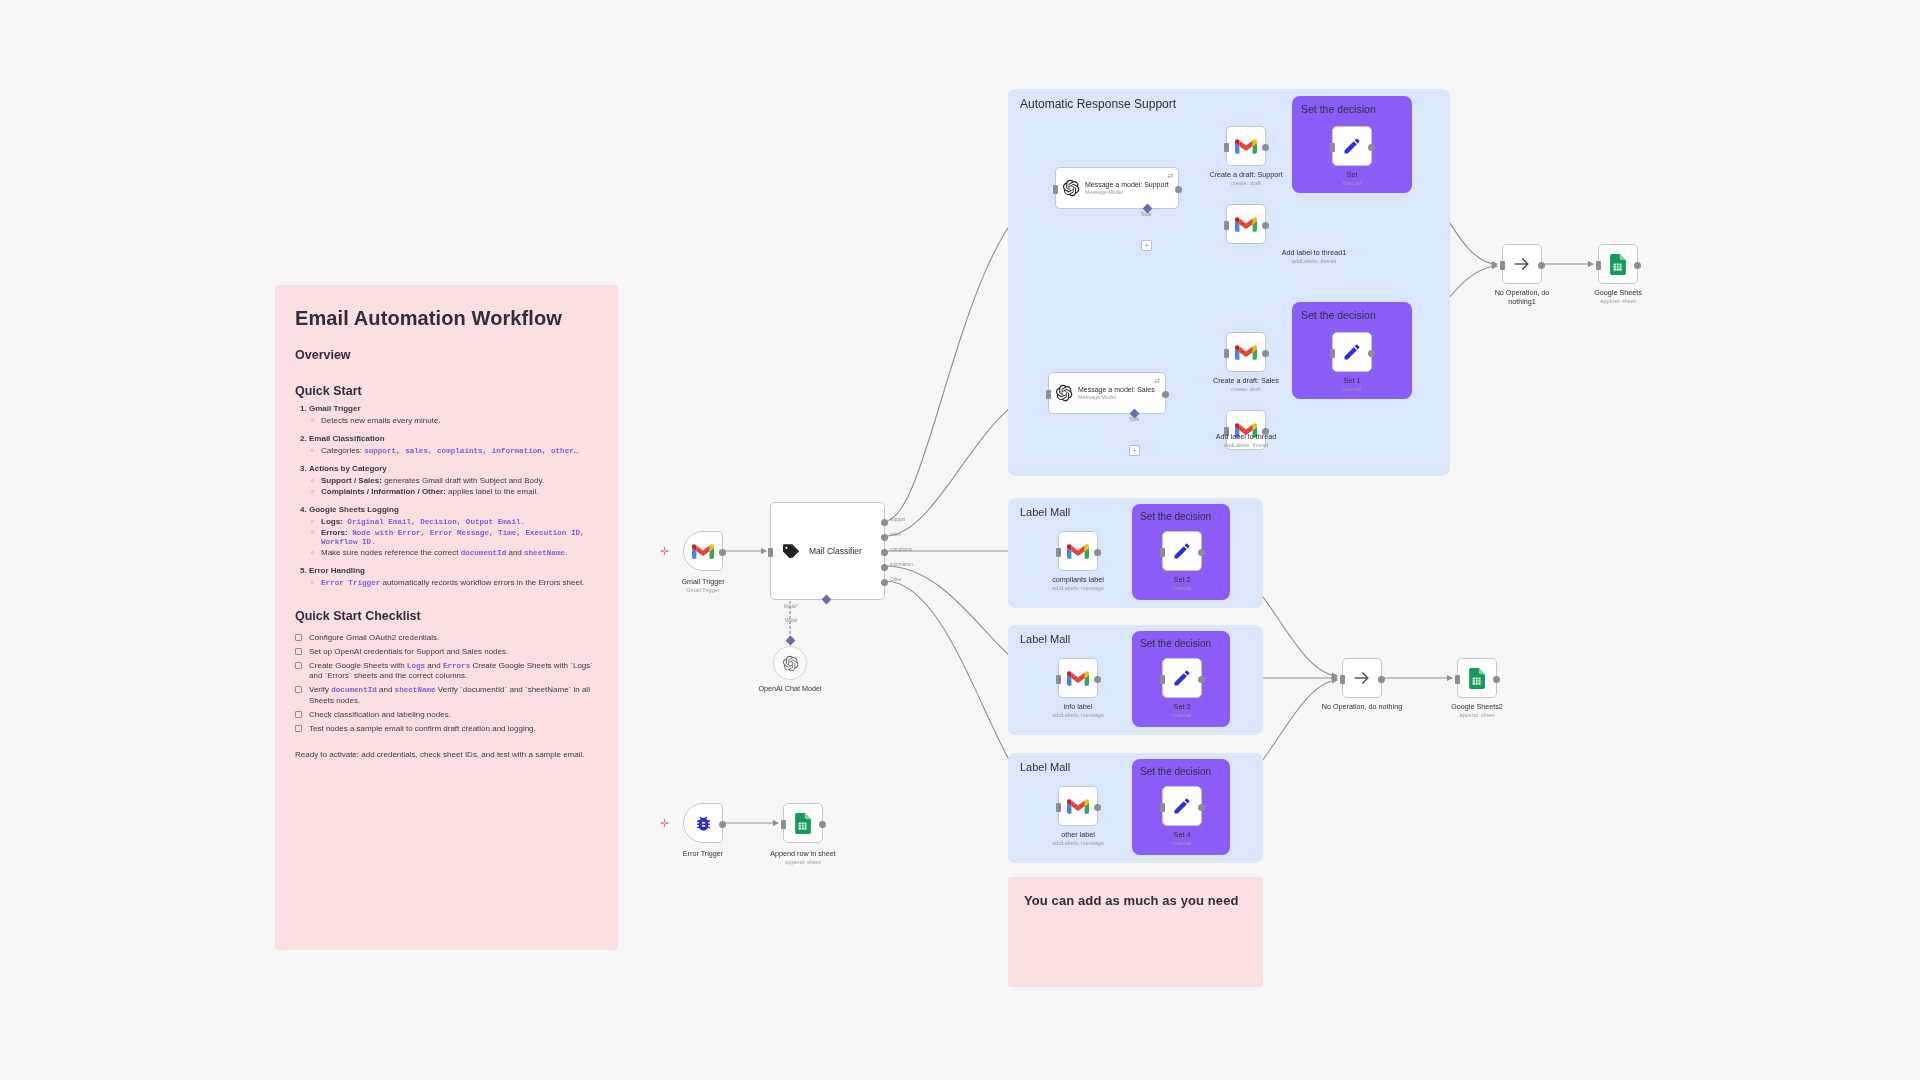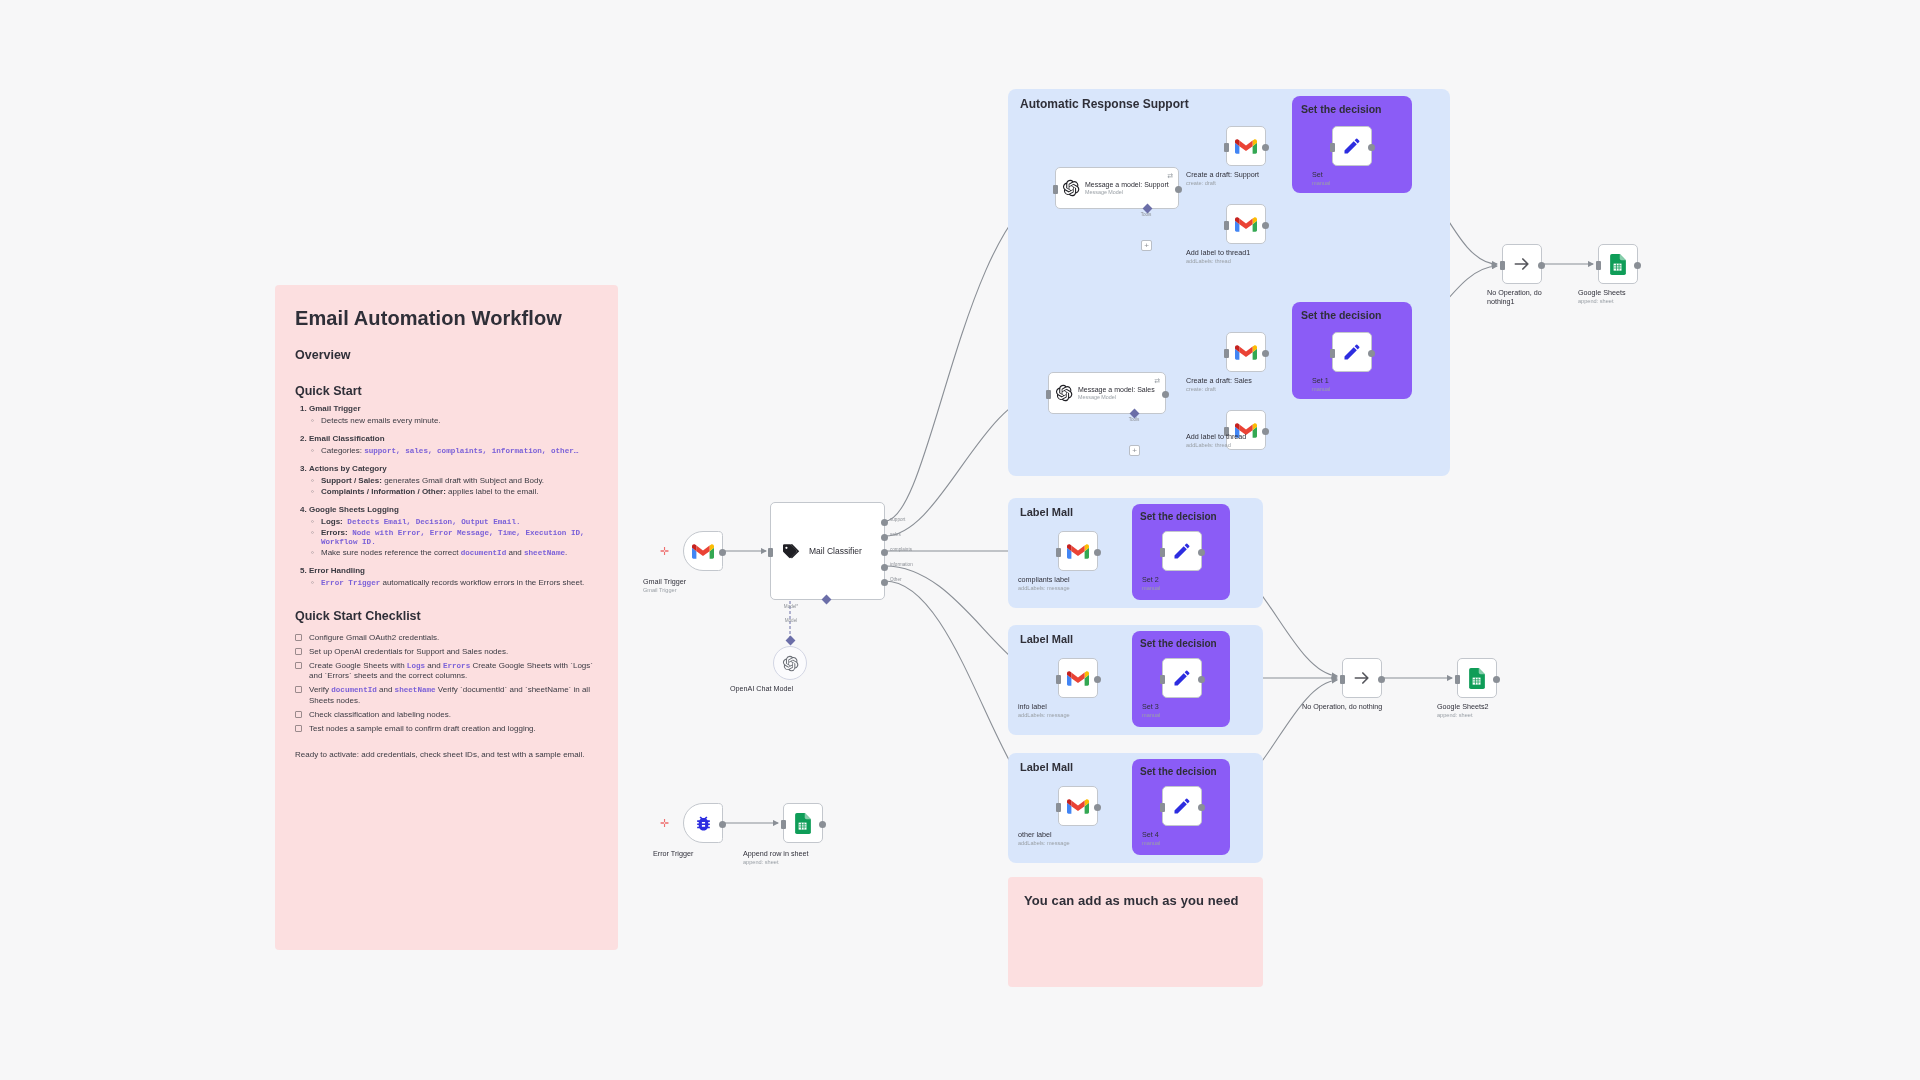--- a/index.html
+++ b/index.html
@@ -50,21 +50,21 @@
   .sticky-small h1 { font-size: 13px; margin: 2px 0 0 0; font-weight: 700; }
 
   
   .group {
     position: absolute; border-radius: 8px;
   }
   .group.blue { background: #d9e6fb; }
   .group.green { background: #8b5cf6; }
   .group-title {
     position: absolute; top: 8px; left: 12px;
-    font-size: 12px; font-weight: 700; color: #2f2f38;
+    font-size: 12px; font-weight: 400; color: #2f2f38;
     white-space: nowrap;
   }
 
   
   .node {
     position: absolute;
     background: #ffffff;
     border: 1px solid #c3c7cd;
     border-radius: 5px;
     display: flex; align-items: center; justify-content: center;
@@ -72,21 +72,21 @@
   .node.square { width: 40px; height: 40px; }
   .node.trigger {
     width: 40px; height: 40px;
     border-radius: 22px 5px 5px 22px;
   }
   .node.wide {
     width: 88px; height: 38px; justify-content: flex-start; padding: 0 6px; gap: 5px;
   }
   .node.big { width: 92px; height: 78px; }
   .node-caption {
-    position: absolute; text-align: left; font-size: 7.2px; color: #30303a;
+    position: absolute; text-align: center; font-size: 7.2px; color: #30303a;
     line-height: 1.25; white-space: nowrap;
   }
   .node-sub { font-size: 5.6px; color: #9aa0a6; margin-top: 1px; white-space: nowrap; }
   .node-title-in { font-size: 7px; color: #2c2c34; line-height: 1.25; }
   .node-sub-in { font-size: 5.4px; color: #9aa0a6; }
 
   .port {
     position: absolute; width: 7px; height: 7px; border-radius: 50%;
     background: #8a8f96; border: 0;
   }
@@ -206,21 +206,21 @@
       <li>
         <span>Actions by Category</span>
         <ul>
           <li><span class="bold">Support / Sales:</span><span> generates Gmail draft with Subject and Body.</span></li>
           <li><span class="bold">Complaints / Information / Other:</span><span> applies label to the email.</span></li>
         </ul>
       </li>
       <li>
         <span>Google Sheets Logging</span>
         <ul>
-          <li><span class="bold">Logs:</span><code> Detects Email, Decision, Output Email.</code></li>
+          <li><span class="bold">Logs:</span><code> Original Email, Decision, Output Email.</code></li>
           <li><span class="bold">Errors:</span><code> Node with Error, Error Message, Time, Execution ID, Workflow ID.</code></li>
           <li><span>Make sure nodes reference the correct </span><code>documentId</code><span> and </span><code>sheetName</code><span>.</span></li>
         </ul>
       </li>
       <li>
         <span>Error Handling</span>
         <ul>
             <li><code>Error Trigger</code><span> automatically records workflow errors in the Errors sheet.</span></li>
           </ul>
       </li>
@@ -359,21 +359,21 @@
     <svg width="22" height="17" viewBox="0 0 24 18">
       <path d="M1.6 17h3.2V8.6L0 5v10.4C0 16.3.7 17 1.6 17z" fill="#4285f4"></path>
       <path d="M19.2 17h3.2c.9 0 1.6-.7 1.6-1.6V5l-4.8 3.6V17z" fill="#34a853"></path>
       <path d="M19.2 2.4V8.6L24 5V3.2c0-1.8-2-2.8-3.4-1.7l-1.4 1z" fill="#fbbc04"></path>
       <path d="M4.8 8.6V2.4L12 7.8l7.2-5.4v6.2L12 14 4.8 8.6z" fill="#ea4335"></path>
       <path d="M0 3.2V5l4.8 3.6V2.4l-1.4-1C2 .3 0 1.4 0 3.2z" fill="#c5221f"></path>
     </svg>
     <span class="port in" style="left:-3px; top:16px;"></span>
     <span class="port" style="right:-4px; top:17px;"></span>
   </div>
-  <div class="node-caption" style="left:1186px; top:248px; width:120px;">
+  <div class="node-caption" style="left:1254px; top:248px; width:120px;">
     <div>Add label to thread1</div>
     <div class="node-sub">addLabels: thread</div>
   </div>
 
   <div class="node square" style="left:1332px; top:126px;">
     <svg width="20" height="20" viewBox="0 0 24 24">
       <path d="M3 17.25V21h3.75L17.81 9.94l-3.75-3.75L3 17.25zM20.71 7.04a1 1 0 000-1.41l-2.34-2.34a1 1 0 00-1.41 0l-1.83 1.83 3.75 3.75 1.83-1.83z" fill="#2d2de0"></path>
     </svg>
     <span class="port in" style="left:-3px; top:16px;"></span>
     <span class="port" style="right:-4px; top:17px;"></span>

